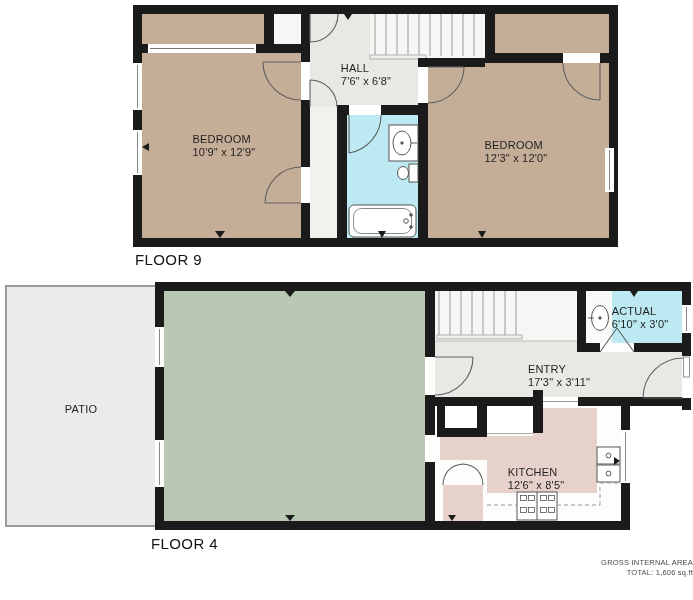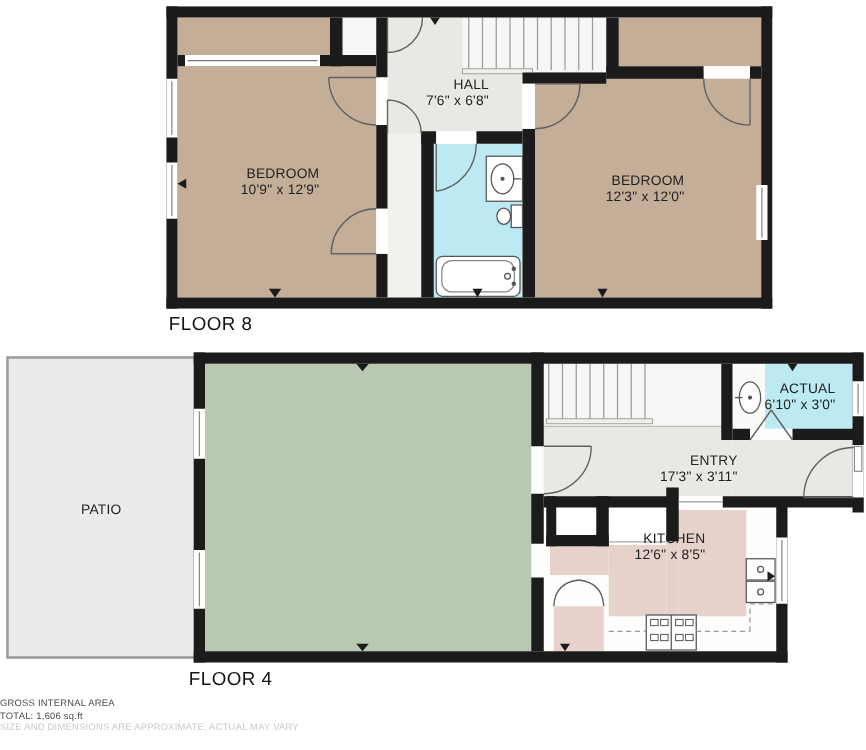--- a/index.html
+++ b/index.html
@@ -1,23 +1,23 @@
 <!DOCTYPE html>
 <html style="--c-wall: #1b1b1b; --c-room_tan: #c5ae98; --c-living_green: #b9c8b2; --c-kitchen_pink: #e7d2cb; --c-bath_cyan: #bce9f2; --c-hall_gray: #e9e8e4; --c-patio_gray: #ebebe9; --c-stairs_white: #f6f6f4;"><head>
 <meta charset="utf-8">
 <style>
   html,body{margin:0;padding:0;background:#fff;}
   #page{position:relative;width:693px;height:600px;background:#ffffff;overflow:hidden;
         font-family:"Liberation Sans", sans-serif;}
   svg{position:absolute;display:block;}
-  .room-label{position:absolute;transform:translate(-50%,-50%);text-align:right;
+  .room-label{position:absolute;transform:translate(-50%,-50%);text-align:left;
     font-size:11px;line-height:13px;color:#1f1f1f;letter-spacing:.2px;white-space:nowrap;}
   .room-label .dims{display:block;}
   .floor-label{position:absolute;font-size:15px;color:#141414;letter-spacing:.4px;}
-  .footer{position:absolute;left:0;right:0;top:558px;text-align:left;color:#4a4a4a;
+  .footer{position:absolute;left:0;right:0;top:558px;text-align:right;color:#4a4a4a;
     font-size:7.5px;line-height:9.5px;letter-spacing:.2px;}
   .footer .disclaimer{color:#c9c9c7;}
   #patio{position:absolute;left:5px;top:285px;width:148px;height:238px;
     border:2px solid #9a9a98;background:var(--c-patio_gray,#ebebe9);}
 </style>
 </head>
 <body>
 
 <div id="page">
 
@@ -122,21 +122,21 @@
   </div>
   <div class="room-label" style="left:366px;top:75px">
     <span>HALL</span>
     <span class="dims">7'6" x 6'8"</span>
   </div>
   <div class="room-label" style="left:516px;top:152px">
     <span>BEDROOM</span>
     <span class="dims">12'3" x 12'0"</span>
   </div>
 
-  <div class="floor-label" style="left:135px;top:251px">FLOOR 8</div>
+  <div class="floor-label" style="left:135px;top:251px">FLOOR 9</div>
 
   <div id="patio"></div>
 
   <svg style="left:150px;top:280px" width="543" height="255" viewBox="0 0 543 255">
     <g>
       <rect x="14" y="11" width="466" height="230" fill="#fdfdfc"></rect>
       <rect x="480" y="11" width="52" height="106" fill="#fdfdfc"></rect>
       <rect x="14" y="11" width="261" height="230" style="fill:var(--c-living_green)"></rect>
       <rect x="285" y="11" width="142" height="50" style="fill:var(--c-stairs_white)"></rect>
       <rect x="436" y="11" width="26" height="52" fill="#fafaf9"></rect>
@@ -238,26 +238,25 @@
     <span class="dims"></span>
   </div>
   <div class="room-label" style="left:559px;top:376px">
     <span>ENTRY</span>
     <span class="dims">17'3" x 3'11"</span>
   </div>
   <div class="room-label" style="left:640px;top:318px">
     <span>ACTUAL</span>
     <span class="dims">6'10" x 3'0"</span>
   </div>
-  <div class="room-label" style="left:536px;top:438px">
+  <div class="room-label" style="left:536px;top:479px">
     <span>KITCHEN</span>
     <span class="dims">12'6" x 8'5"</span>
   </div>
 
   <div class="floor-label" style="left:151px;top:535px">FLOOR 4</div>
 
   <div class="footer">
     <div>GROSS INTERNAL AREA</div>
     <div>TOTAL: 1,606 sq.ft</div>
-    <div class="disclaimer">SIZE AND DIMENSIONS ARE APPROXIMATE, ACTUAL MAY VARY</div>
   </div>
 
 </div>
 
 </body></html>

